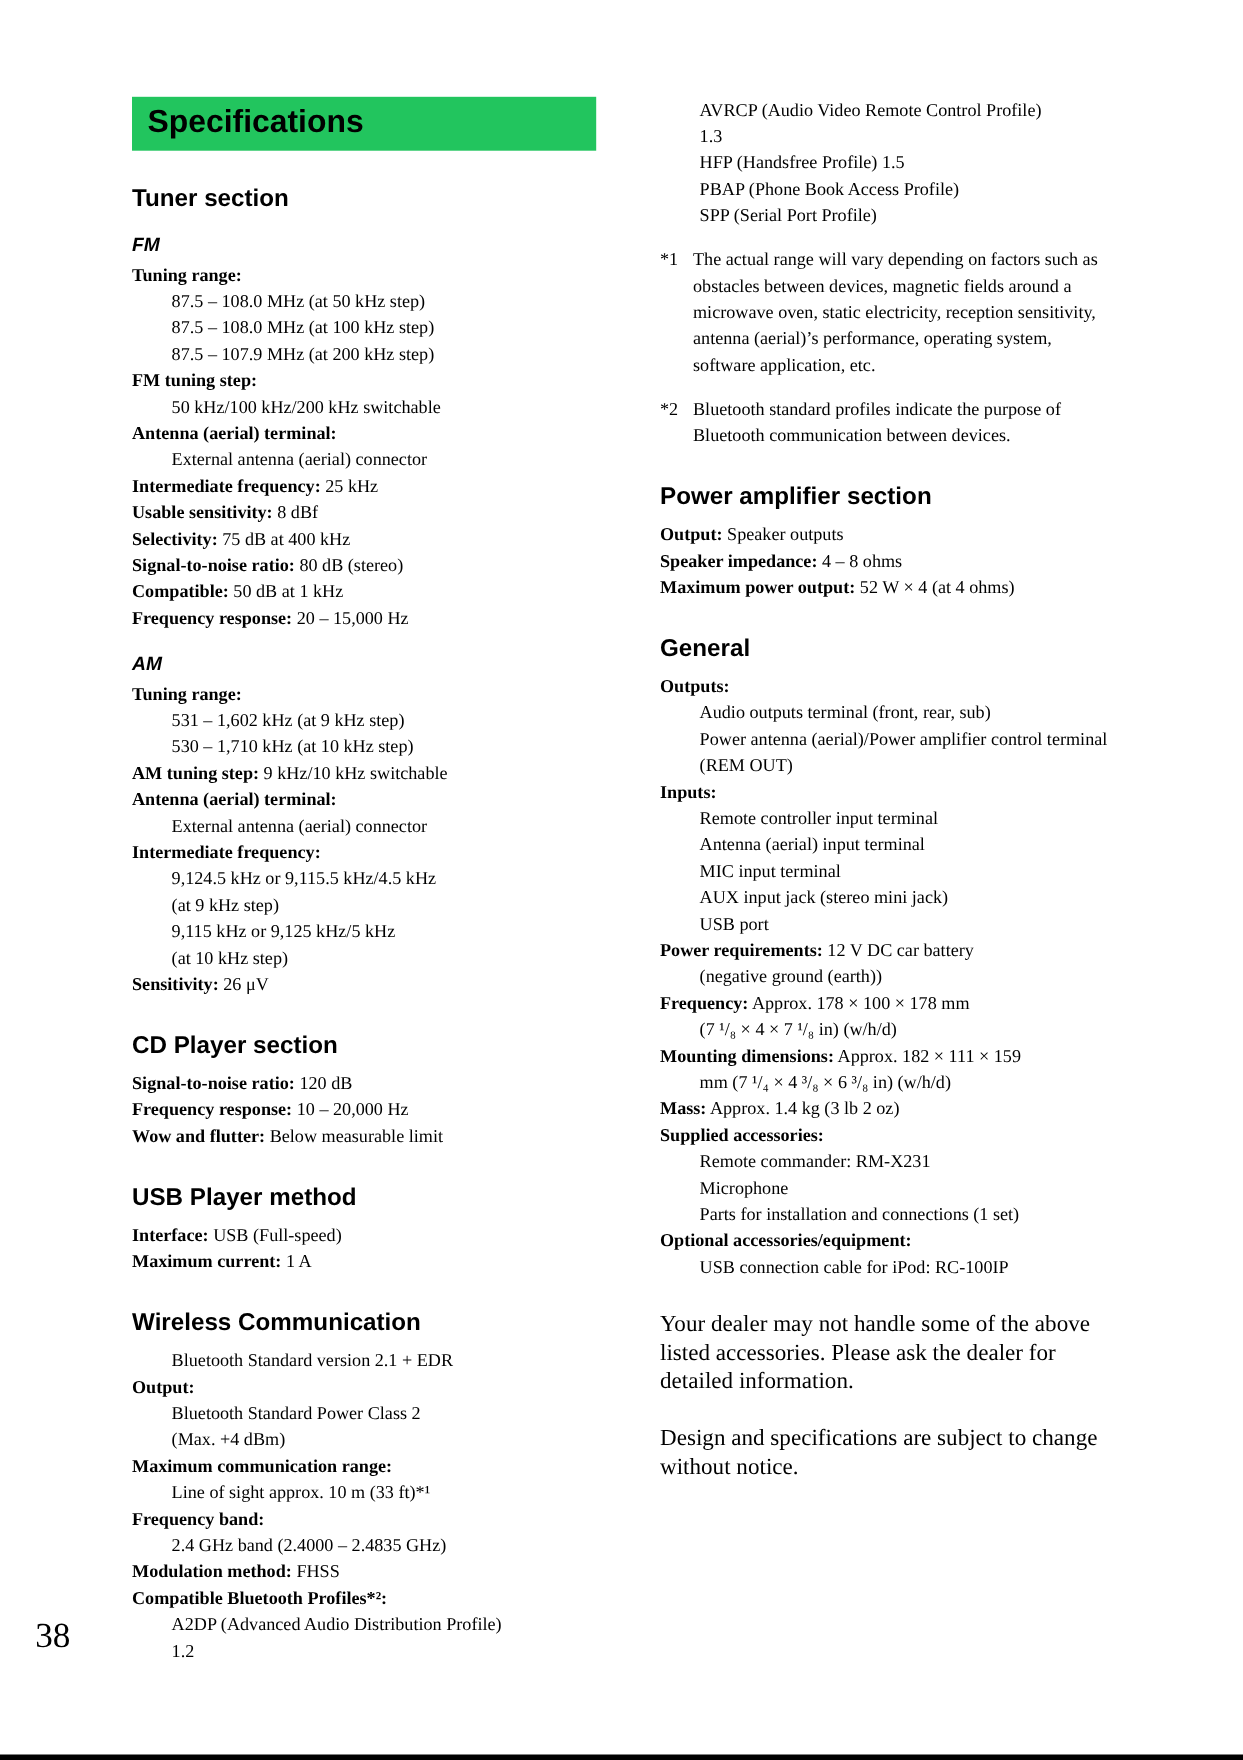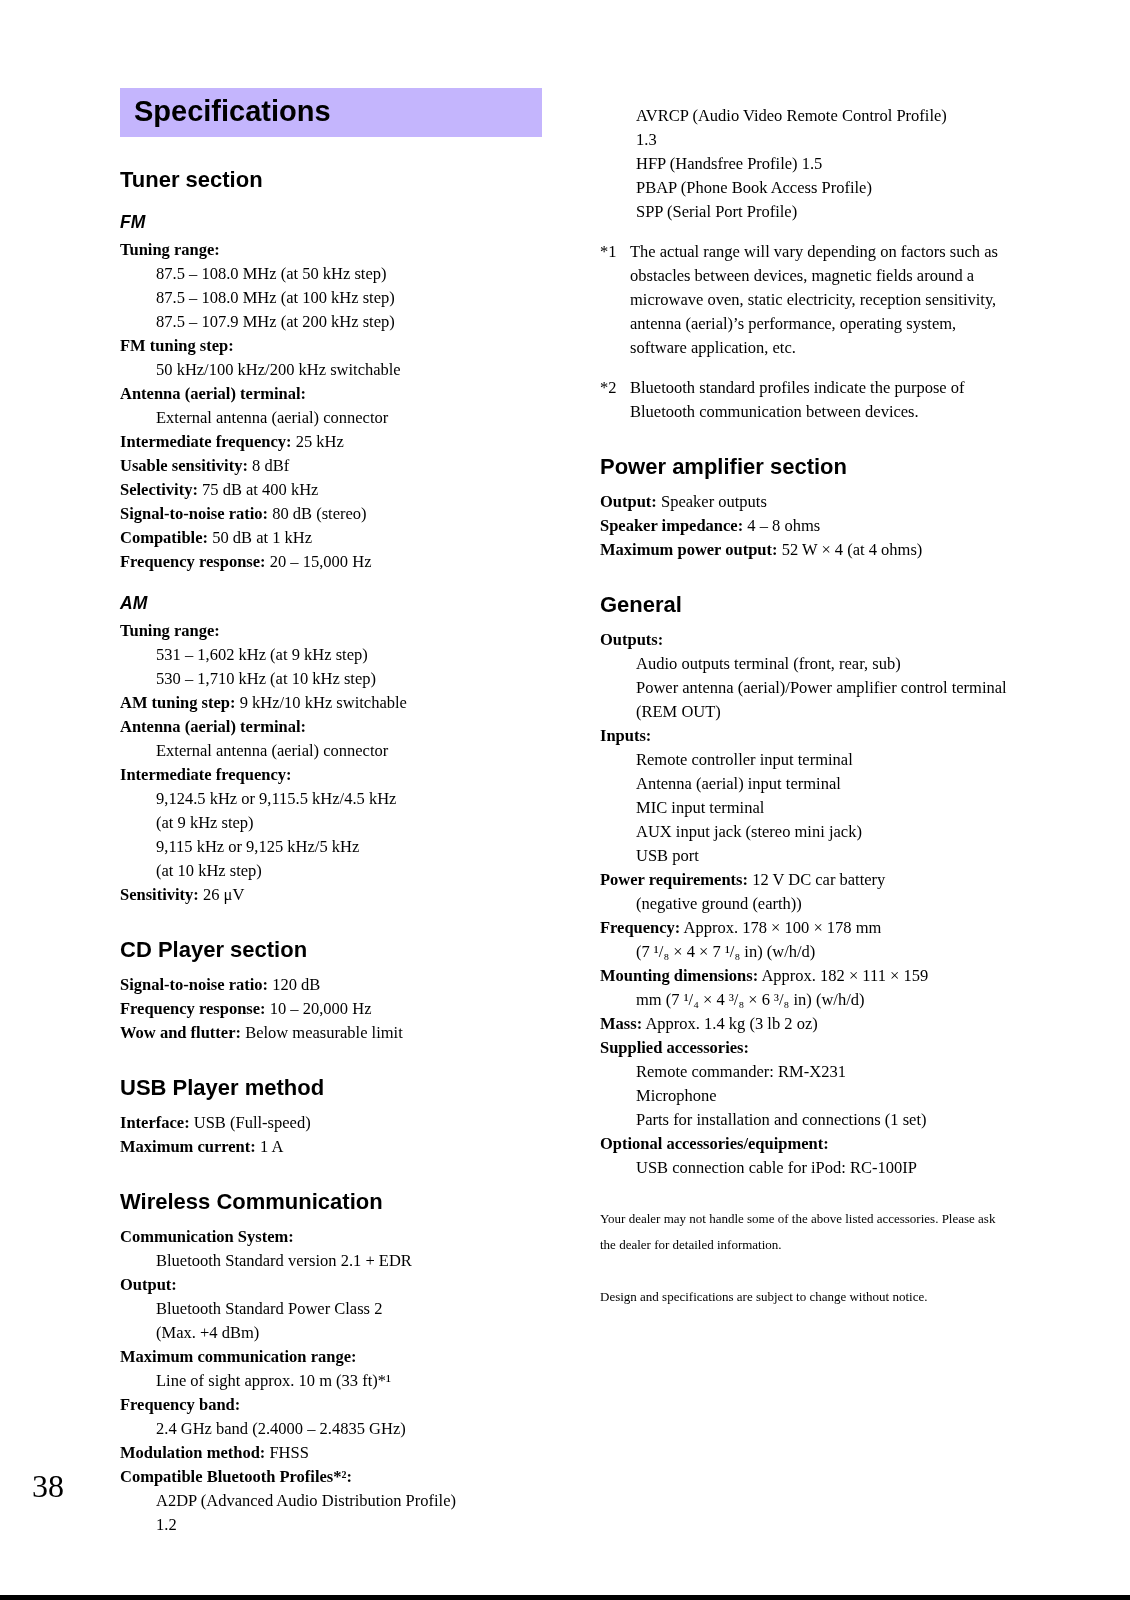--- a/index.html
+++ b/index.html
@@ -9,21 +9,21 @@
     position: relative; overflow: hidden;
     font-family: "Liberation Serif", "DejaVu Serif", serif;
     color: #000;
   }
   .columns {
     position: absolute; top: 88px; left: 120px;
     display: flex; gap: 58px;
   }
   .col { display: block; }
   .col.left  { width: 422px; }
-  .col.right { width: 414px; margin-top: 16px; }
+  .col.right { width: 414px; }
 
   .banner {
     background: #c8c8c8;
     font-family: "Liberation Sans", sans-serif;
     font-weight: 700; font-size: 29px;
     padding: 7px 14px 9px 14px;
     margin-bottom: 10px;
   }
   .section-heading {
     font-family: "Liberation Sans", sans-serif;
@@ -40,39 +40,39 @@
   .line b { font-weight: 700; }
   .line.indent { padding-left: 36px; }
   .footnote {
     display: flex; margin-top: 16px;
     font-size: 16.5px; line-height: 24px;
   }
   .footnote .marker { flex: none; width: 30px; }
   .footnote .ftext { flex: 1; }
   .para {
     margin-top: 26px;
-    font-size: 13px; line-height: 26px;
+    font-size: 21px; line-height: 26px;
   }
   .page-number {
     position: absolute; left: 32px; top: 1468px;
     font-size: 32px;
     font-family: "Liberation Serif", "DejaVu Serif", serif;
   }
   .bottom-bar {
     position: absolute; left: 0; right: 0; bottom: 0;
     height: 5px; background: #000;
   }
 </style>
 </head>
 <body>
 
 <div class="page">
   <div class="columns">
     <div class="col left" id="col-left">
-      <div class="banner" style="background: #c4b5fd;">Specifications</div>
+      <div class="banner" style="background: #22c55e;">Specifications</div>
     <h2 class="section-heading">Tuner section</h2>
         <h3 class="subheading">FM</h3>
         <div class="line"><b>Tuning range:</b></div>
         <div class="line indent"><span>87.5 – 108.0 MHz (at 50 kHz step)</span></div>
         <div class="line indent"><span>87.5 – 108.0 MHz (at 100 kHz step)</span></div>
         <div class="line indent"><span>87.5 – 107.9 MHz (at 200 kHz step)</span></div>
         <div class="line"><b>FM tuning step:</b></div>
         <div class="line indent"><span>50 kHz/100 kHz/200 kHz switchable</span></div>
         <div class="line"><b>Antenna (aerial) terminal:</b></div>
         <div class="line indent"><span>External antenna (aerial) connector</span></div>
@@ -96,21 +96,20 @@
         <div class="line indent"><span>(at 10 kHz step)</span></div>
         <div class="line"><b>Sensitivity:</b><span> 26 μV</span></div>
         <h2 class="section-heading">CD Player section</h2>
         <div class="line"><b>Signal-to-noise ratio:</b><span> 120 dB</span></div>
         <div class="line"><b>Frequency response:</b><span> 10 – 20,000 Hz</span></div>
         <div class="line"><b>Wow and flutter:</b><span> Below measurable limit</span></div>
         <h2 class="section-heading">USB Player method</h2>
         <div class="line"><b>Interface:</b><span> USB (Full-speed)</span></div>
         <div class="line"><b>Maximum current:</b><span> 1 A</span></div>
         <h2 class="section-heading">Wireless Communication</h2>
-        <div class="line"><b>Communication System:</b></div>
         <div class="line indent"><span>Bluetooth Standard version 2.1 + EDR</span></div>
         <div class="line"><b>Output:</b></div>
         <div class="line indent"><span>Bluetooth Standard Power Class 2</span></div>
         <div class="line indent"><span>(Max. +4 dBm)</span></div>
         <div class="line"><b>Maximum communication range:</b></div>
         <div class="line indent"><span>Line of sight approx. 10 m (33 ft)*¹</span></div>
         <div class="line"><b>Frequency band:</b></div>
         <div class="line indent"><span>2.4 GHz band (2.4000 – 2.4835 GHz)</span></div>
         <div class="line"><b>Modulation method:</b><span> FHSS</span></div>
         <div class="line"><b>Compatible Bluetooth Profiles*²:</b></div>

